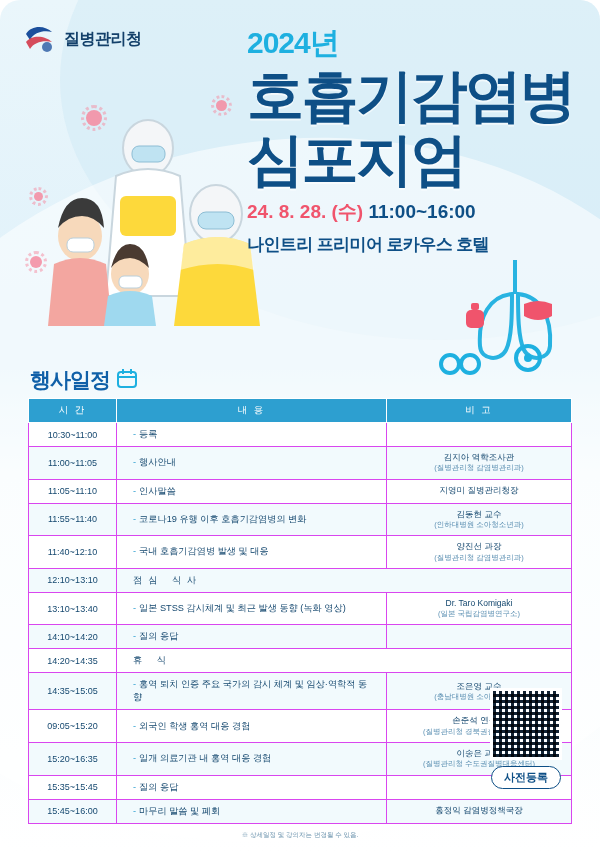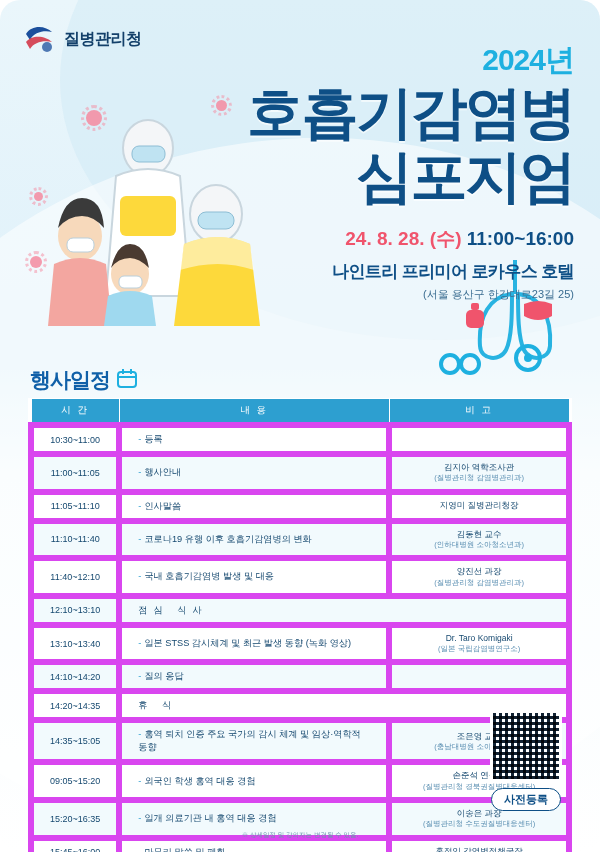--- a/index.html
+++ b/index.html
@@ -39,31 +39,31 @@
     position: absolute; left: 22px; top: 22px;
     display: flex; align-items: center; gap: 8px;
     z-index: 6;
   }
   .logo-mark { width: 34px; height: 34px; }
   .logo-text {
     font-size: 16px; font-weight: bold; color: #13406a; letter-spacing: -0.5px;
   }
   
   .hero {
-    position: absolute; right: 26px; top: 40px; text-align: right; z-index: 7;
+    position: absolute; right: 26px; top: 23px; text-align: left; z-index: 7;
   }
   .hero .year {
     font-size: 30px; font-weight: bold; color: #1eb0e0; letter-spacing: -1px;
   }
   .hero .title1, .hero .title2 {
     font-size: 57px; font-weight: bold; color: #0e4f86; letter-spacing: -2.5px;
     line-height: 1.12; text-shadow: 0 2px 0 rgba(255,255,255,.6);
   }
   .hero .datebar {
-    margin-top: 17px; font-size: 19px; font-weight: bold; color: #0e4f86;
+    margin-top: 7px; font-size: 19px; font-weight: bold; color: #0e4f86;
   }
   .hero .datebar .accent { color: #f0546c; }
   .hero .venue {
     margin-top: 8px; font-size: 17px; font-weight: bold; color: #0e4f86; letter-spacing: -.6px;
   }
   .hero .addr {
     margin-top: 4px; font-size: 11px; color: #3b6d91;
   }
   
   .people { position: absolute; left: 20px; top: 96px; width: 260px; height: 230px; z-index: 5; }
@@ -89,33 +89,33 @@
   table.sched {
     position: absolute; left: 28px; top: 398px; width: 544px;
     border-collapse: collapse; z-index: 8; font-size: 9.2px;
     background: #ffffff;
   }
   table.sched th {
     background: #2d9fd0; color: #ffffff; font-weight: normal;
     font-size: 9.5px; padding: 5px 0; border: 1px solid #ffffff; letter-spacing: 2px;
   }
   table.sched td {
-    border: 6px solid #d946ef; padding: 5px 16px; color: #15486f; vertical-align: middle;
+    border: 1px solid #d946ef; padding: 5px 16px; color: #15486f; vertical-align: middle;
   }
   table.sched tr:nth-child(even) td { background: #f2fafd; }
   table.sched tr:nth-child(odd) td { background: #ffffff; }
   td.time { width: 88px; text-align: center; color: #1471ad; font-size: 9px; }
   td.topic { width: 270px; }
   td.note { text-align: center; font-size: 8.5px; line-height: 1.35; color: #1471ad; }
   td.note .sub { font-size: 7.5px; color: #5b8fb2; display:block; }
   td.full { text-align: left; color: #15486f; letter-spacing: 6px; }
   .dash { color:#2d9fd0; margin-right:3px; }
 
   
-  .qr-wrap { position: absolute; right: 34px; bottom: 41px; width: 80px; text-align: center; z-index: 9; }
+  .qr-wrap { position: absolute; right: 34px; bottom: 63px; width: 80px; text-align: center; z-index: 9; }
   .qr { width: 72px; height: 72px; margin: 0 auto; background:
     repeating-linear-gradient(0deg,#123 0 3px,#fff 3px 6px),
     repeating-linear-gradient(90deg,#123 0 3px,#fff 3px 6px);
     background-blend-mode: multiply; border: 3px solid #fff;
   }
   .qr-label {
     margin-top: 6px; display:inline-block; font-size: 11px; font-weight: bold; color: #0e4f86;
     border: 1.5px solid #0e4f86; border-radius: 12px; padding: 3px 12px; background: #fff;
   }
   .footnote {
@@ -182,21 +182,20 @@
 
   <div class="hero">
     <div class="year">2024년</div>
     <div class="title1">호흡기감염병</div>
     <div class="title2">심포지엄</div>
     <div class="datebar">
       <span class="accent">24. 8. 28. (수)</span>
       <span>11:00~16:00</span>
     </div>
     <div class="venue">나인트리 프리미어 로카우스 호텔</div>
-    <div class="addr">(서울 용산구 한강대로23길 25)</div>
   </div>
 
   <div class="lungs">
     <svg width="110" height="120" viewBox="0 0 110 120">
       <path d="M55 10 v34" stroke="#1eb0e0" stroke-width="4" fill="none"></path>
       <path d="M52 44 C30 46, 18 66, 20 96 C21 110, 40 112, 46 100 C52 88, 52 62, 52 44z" fill="none" stroke="#1eb0e0" stroke-width="4"></path>
       <path d="M58 44 C80 46, 92 66, 90 96 C89 110, 70 112, 64 100 C58 88, 58 62, 58 44z" fill="none" stroke="#1eb0e0" stroke-width="4"></path>
     </svg>
   </div>
   <div class="icon-blob" style="right:108px; top:298px;">
@@ -252,21 +251,21 @@
           <td class="time">11:00~11:05</td>
           <td class="topic"><span class="dash">-</span>행사안내</td>
           <td class="note">김지아 역학조사관<span class="sub">(질병관리청 감염병관리과)</span></td>
         </tr>
         <tr>
           <td class="time">11:05~11:10</td>
           <td class="topic"><span class="dash">-</span>인사말씀</td>
           <td class="note">지영미 질병관리청장</td>
         </tr>
         <tr>
-          <td class="time">11:10~11:40</td>
+          <td class="time">11:55~11:40</td>
           <td class="topic"><span class="dash">-</span>코로나19 유행 이후 호흡기감염병의 변화</td>
           <td class="note">김동현 교수<span class="sub">(인하대병원 소아청소년과)</span></td>
         </tr>
         <tr>
           <td class="time">11:40~12:10</td>
           <td class="topic"><span class="dash">-</span>국내 호흡기감염병 발생 및 대응</td>
           <td class="note">양진선 과장<span class="sub">(질병관리청 감염병관리과)</span></td>
         </tr>
         <tr>
           <td class="time">12:10~13:10</td>
@@ -293,20 +292,25 @@
         </tr>
         <tr>
           <td class="time">09:05~15:20</td>
           <td class="topic"><span class="dash">-</span>외국인 학생 홍역 대응 경험</td>
           <td class="note">손준석 연구사<span class="sub">(질병관리청 경북권질병대응센터)</span></td>
         </tr>
         <tr>
           <td class="time">15:20~16:35</td>
           <td class="topic"><span class="dash">-</span>일개 의료기관 내 홍역 대응 경험</td>
           <td class="note">이송은 과장<span class="sub">(질병관리청 수도권질병대응센터)</span></td>
+        </tr>
+        <tr>
+          <td class="time">15:35~15:45</td>
+          <td class="topic"><span class="dash">-</span>질의 응답</td>
+          <td class="note"></td>
         </tr>
         <tr>
           <td class="time">15:45~16:00</td>
           <td class="topic"><span class="dash">-</span>마무리 말씀 및 폐회</td>
           <td class="note">홍정익 감염병정책국장</td>
         </tr>
       </tbody>
   </table>
 
   <div class="qr-wrap">

